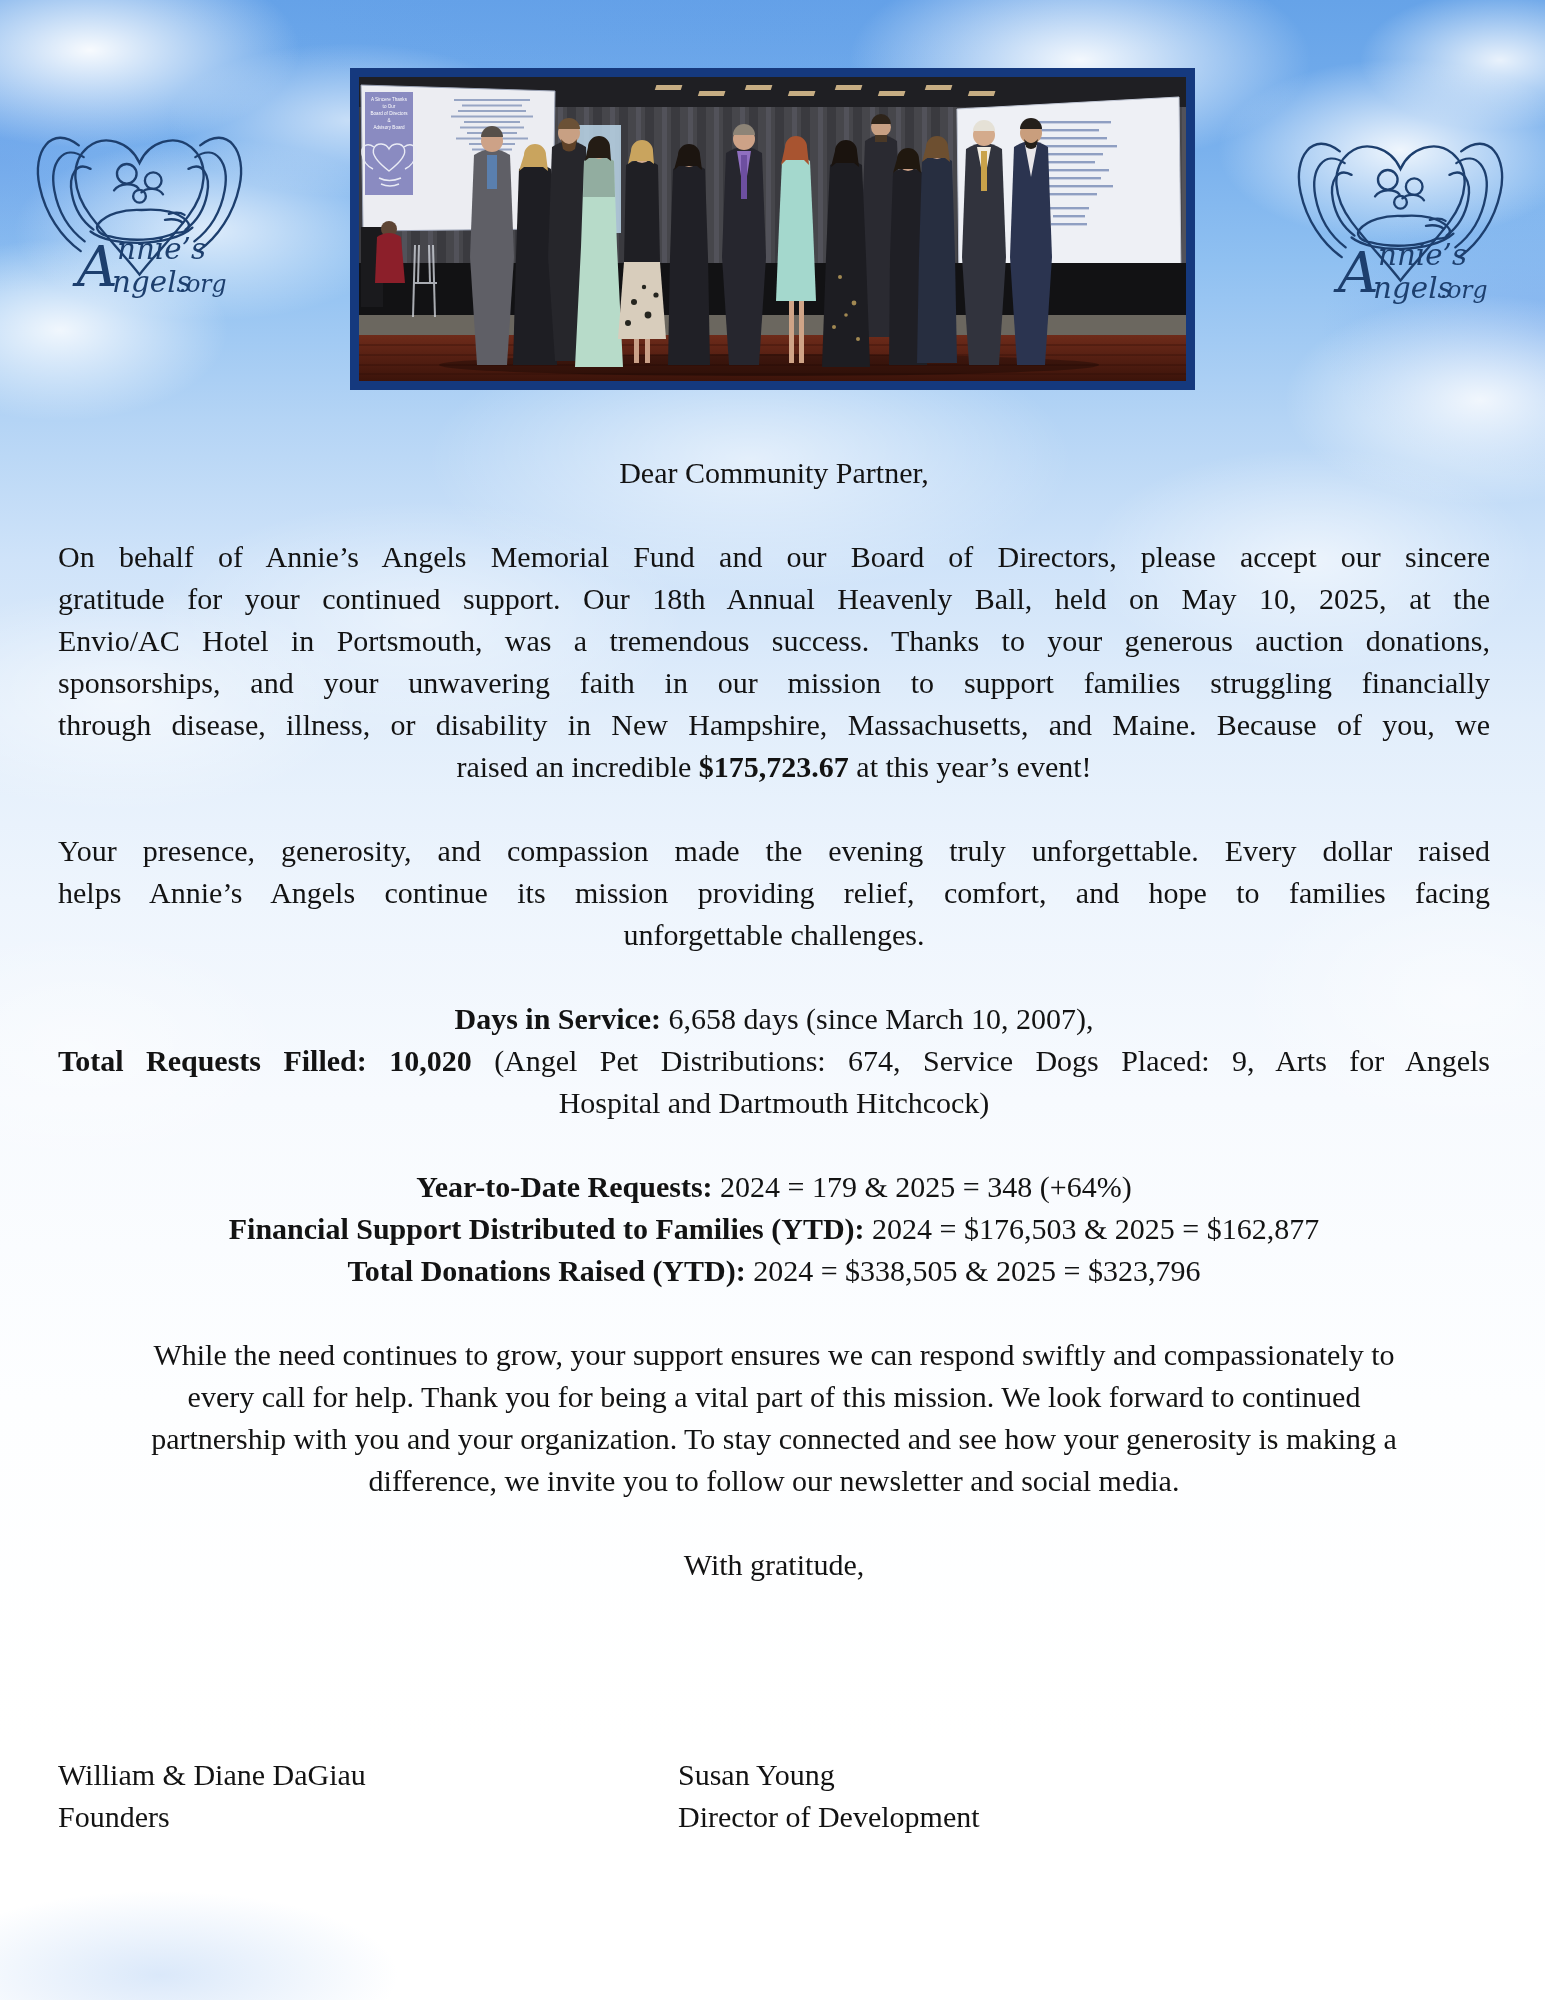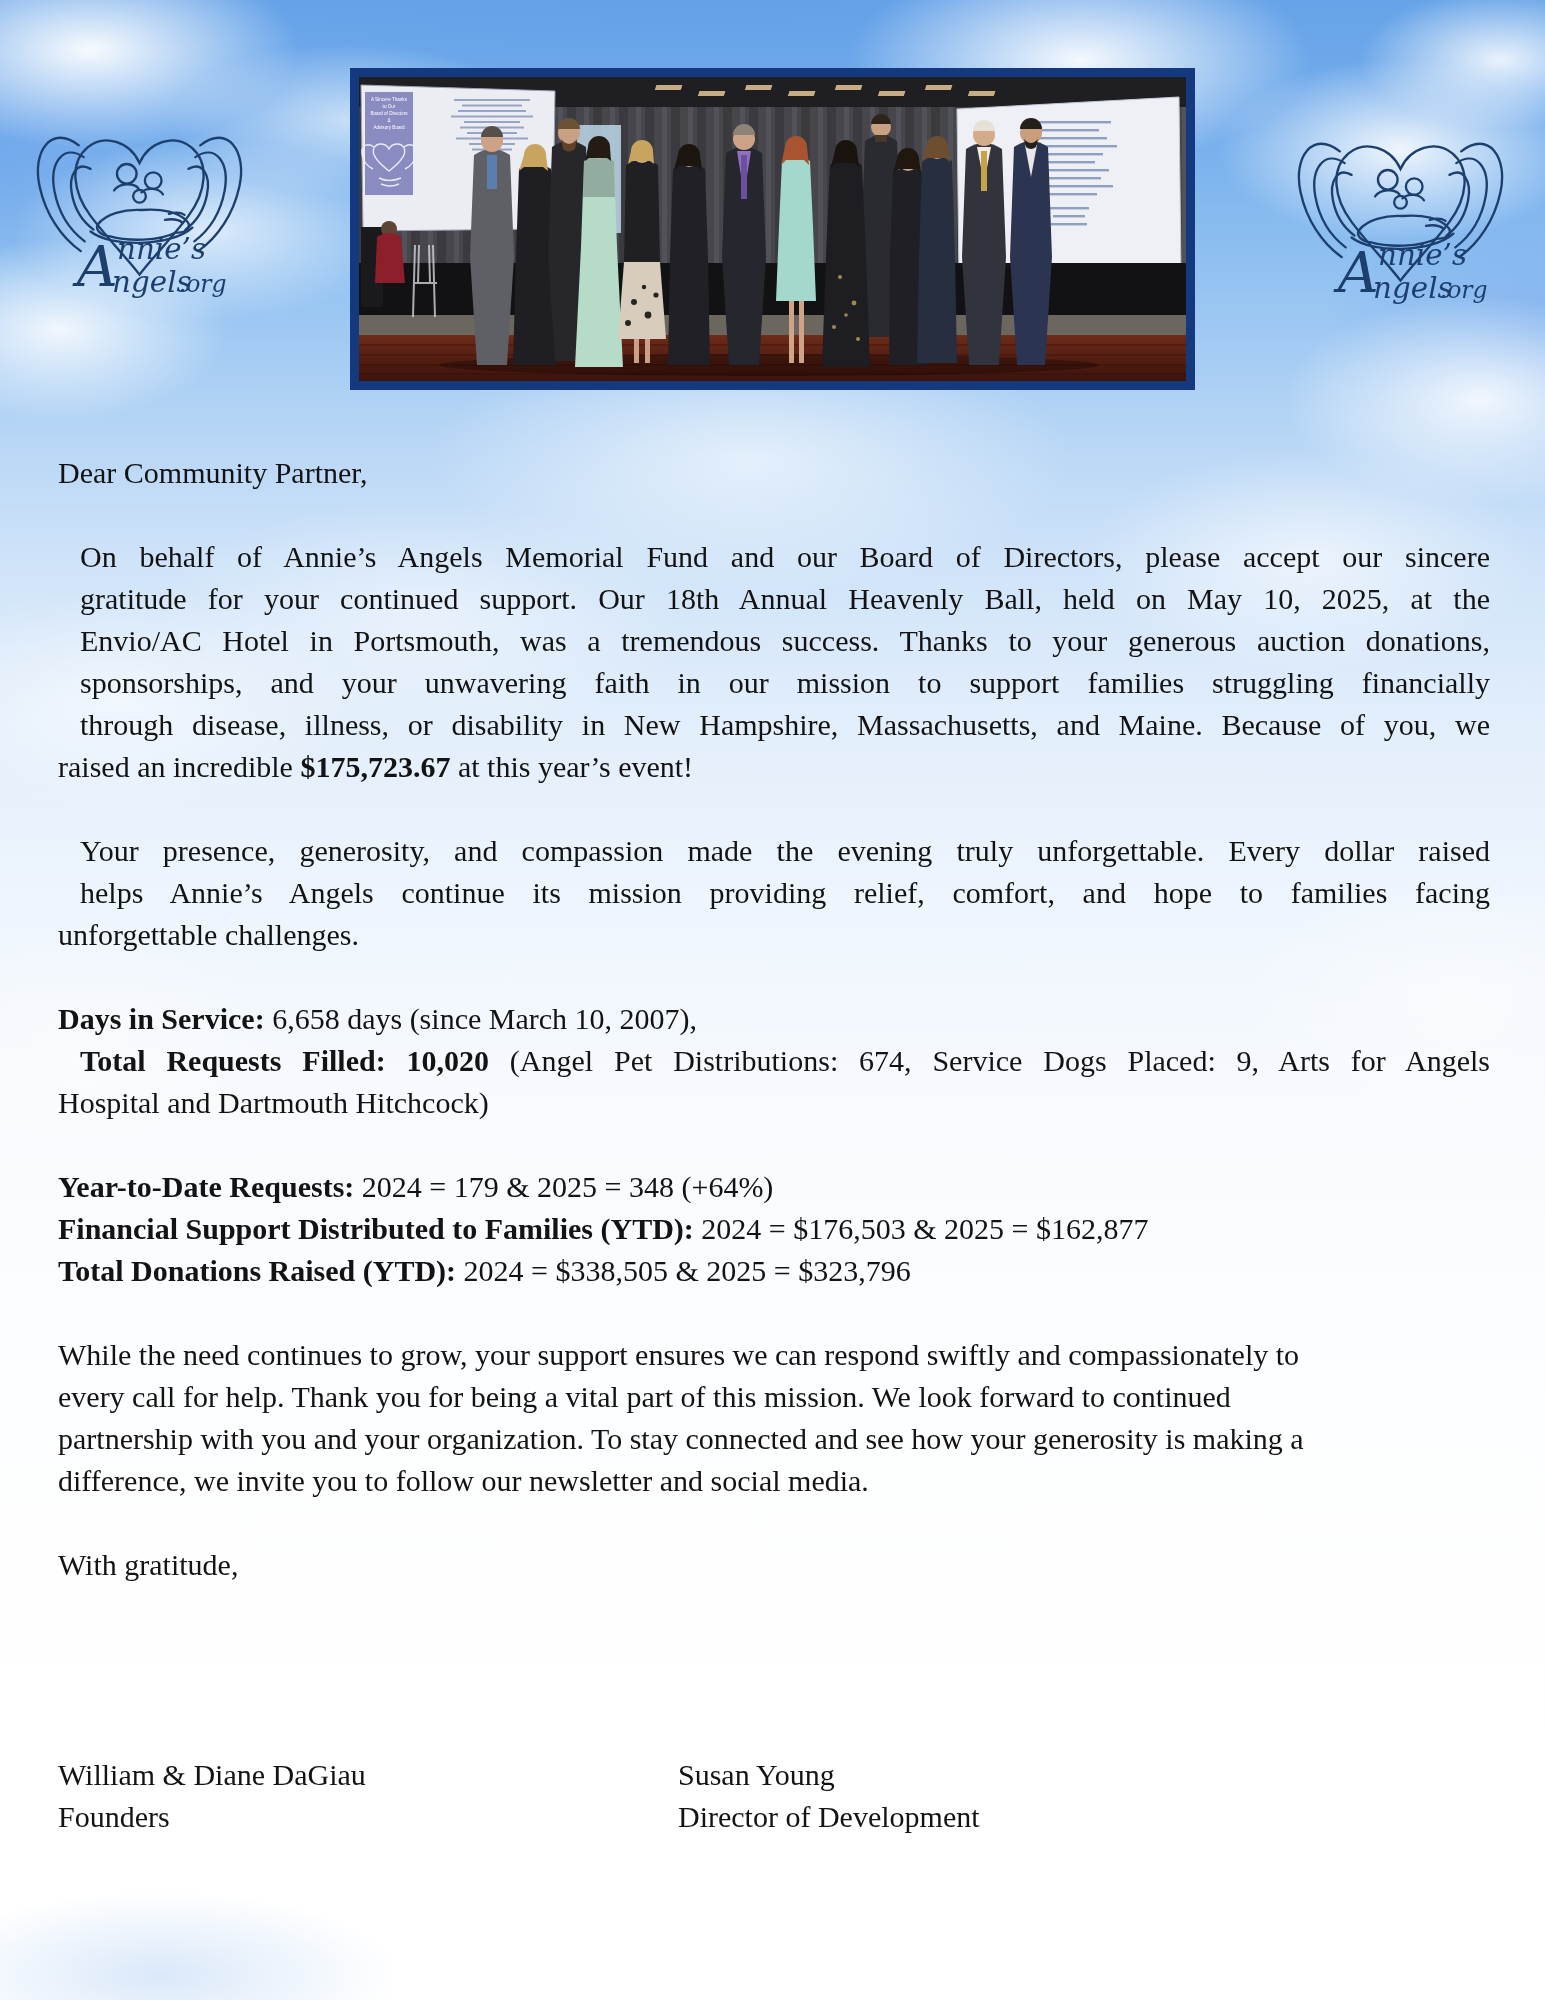--- a/index.html
+++ b/index.html
@@ -35,22 +35,22 @@
   .logo .ln{stroke:#1d3f6e; stroke-width:2.4; fill:none; stroke-linecap:round;}
   .logo text{fill:#1d3f6e; font-family:"DejaVu Serif","Liberation Serif",serif; font-style:italic;}
 
   .photo{position:absolute; left:350px; top:68px; width:827px; height:304px;
          border:9px solid #15397e; background:#2e2e33;}
   .photo svg{display:block; width:827px; height:304px;}
 
   .letter{position:absolute; left:58px; top:452px; width:1432px;
           font-size:30px; line-height:42px; color:#131313;}
   .letter .block{margin:0 0 42px 0;}
-  .letter .line{min-height:42px;}
-  .letter .line.j{text-align:justify; text-align-last:justify;margin-left:22px;}
+  .letter .line{min-height:42px;text-align:center;}
+  .letter .line.j{text-align:justify; text-align-last:justify;}
   .letter b{font-weight:bold;}
 
   .signatures{position:absolute; left:58px; top:1754px; width:1432px;
               font-size:30px; line-height:42px; color:#131313;}
   .sig-row{display:flex;font-family:Liberation Serif, serif;}
   .sig-col-left{width:620px;}
   .sig-col-right{flex:1;}
 </style>
 </head>
 <body>

